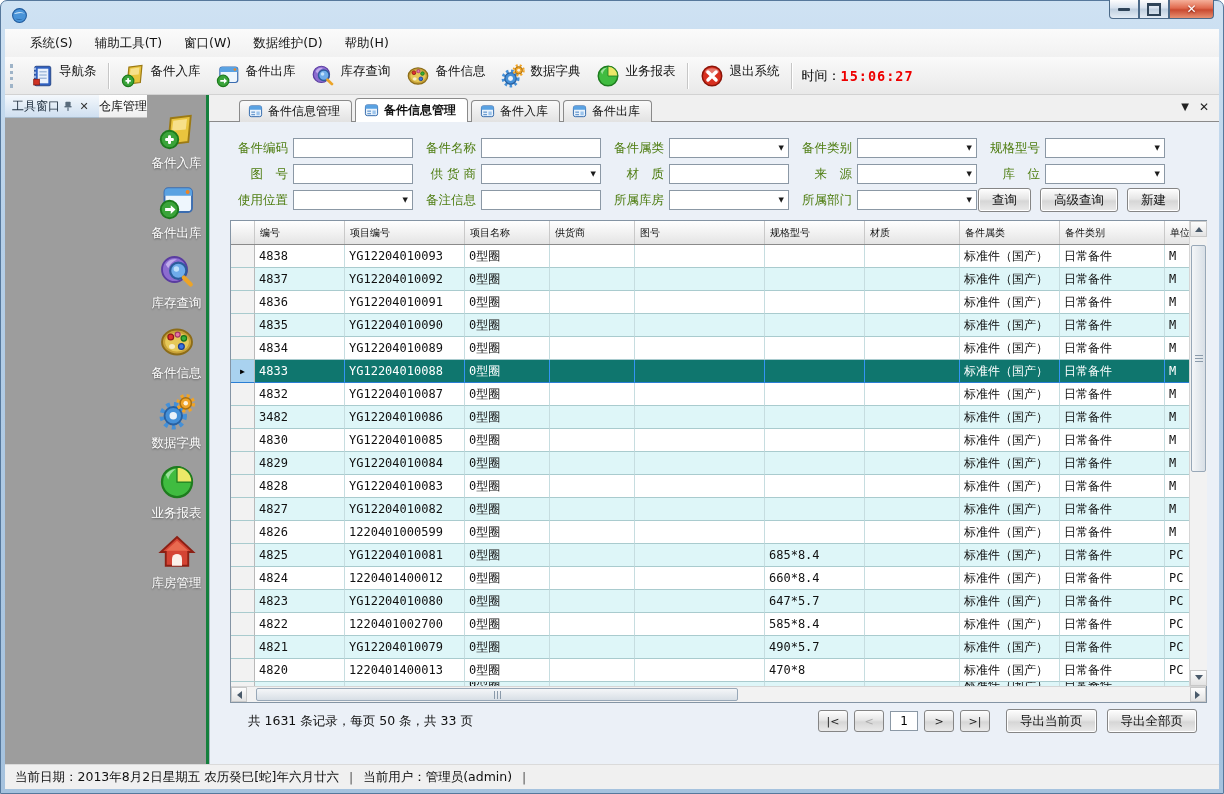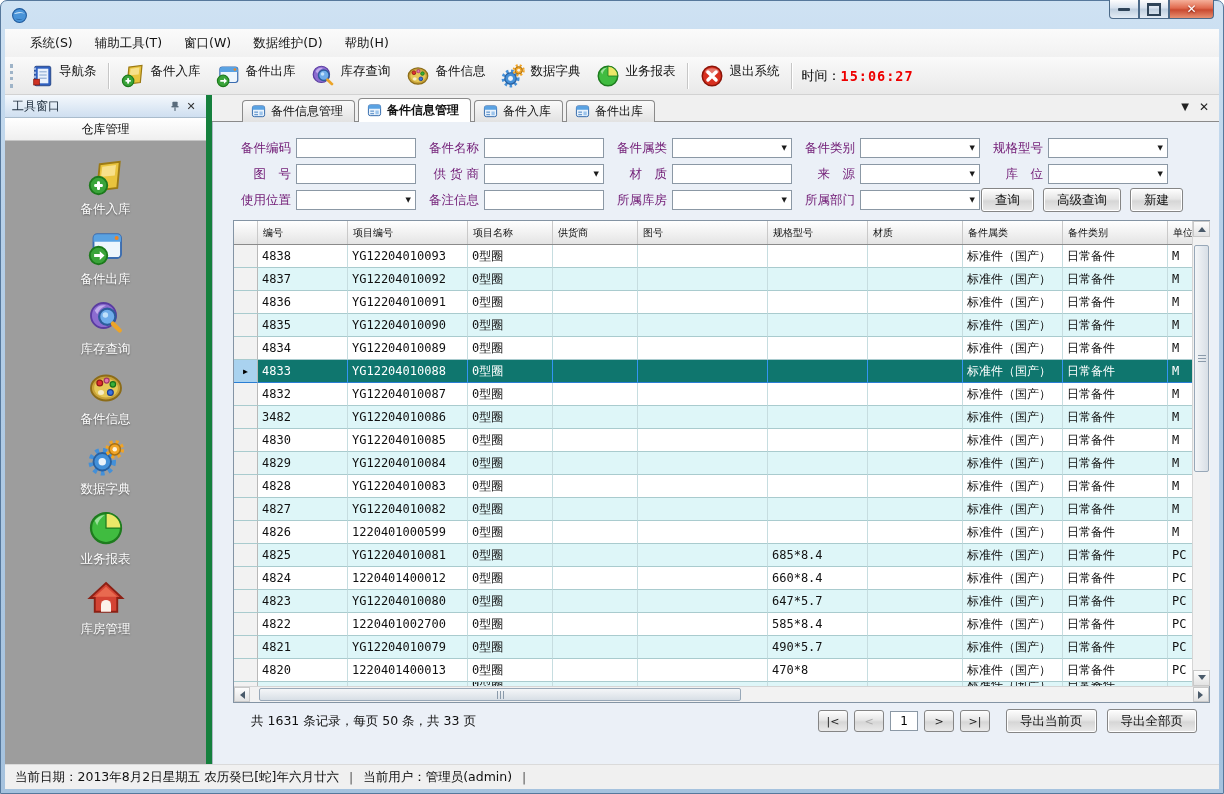--- a/index.html
+++ b/index.html
@@ -27,21 +27,21 @@
   .toolbar{height:37px;background:linear-gradient(#fafafa,#e9e9e9);border-bottom:1px solid #d2d2d2;display:flex;align-items:center;padding-left:3px;flex:none;}
   .grip{width:3px;height:24px;border-left:3px dotted #9fb4c8;margin:0 5px 0 2px;}
   .tb-item{display:flex;align-items:flex-start;gap:5px;padding:3px 7px;font-size:12.5px;color:#111;border-radius:3px;}
   .tb-sep{width:1px;height:26px;background:#c6c6c6;box-shadow:1px 0 0 #fff;margin:0 4px;}
   .tb-time-label{font-size:13px;margin-left:6px;}
   .tb-time{color:#ee0000;font-weight:bold;font-family:"DejaVu Sans Mono","Liberation Mono",monospace;font-size:13.5px;letter-spacing:1px;}
   .ic26{width:26px;height:26px;flex:none;}
   
   .bodyrow{flex:1;display:flex;min-height:0;}
   
-  .sidebar{width:201px;flex:none;display:flex;flex-direction:column;background:#9d9d9d;border-right:6px solid #15803d;}
+  .sidebar{width:201px;flex:none;display:flex;flex-direction:row;background:#9d9d9d;border-right:3px solid #15803d;}
   .sb-header{height:22px;flex:none;background:linear-gradient(#f4f8fc,#cfdff0);border-bottom:1px solid #aabccc;display:flex;align-items:center;padding:0 7px;font-size:12px;color:#1c2c3c;}
   .sb-header .sp{flex:1;}
   .sb-hbtn{width:16px;height:16px;display:flex;align-items:center;justify-content:center;color:#333;font-size:11px;}
   .sb-group{height:22px;flex:none;background:linear-gradient(#ffffff,#efefef);border-bottom:1px solid #c5c5c5;text-align:center;line-height:22px;font-size:12px;color:#101010;}
   .sb-body{flex:1;padding-top:12px;overflow:hidden;}
   .sb-item{height:70px;display:flex;flex-direction:column;align-items:center;justify-content:center;gap:3px;color:#fff;font-size:12.5px;text-shadow:0 1px 2px rgba(0,0,0,.45);cursor:default;}
   .ic40{width:40px;height:40px;flex:none;}
   
   .main{flex:1;display:flex;flex-direction:column;min-width:0;background:#f0f0f0;}
   .tabstrip{height:26px;flex:none;display:flex;align-items:flex-end;padding-left:30px;position:relative;border-bottom:1px solid #8a8a8a;background:#f0f0f0;}
@@ -51,21 +51,21 @@
   .tab-ic{width:15px;height:15px;flex:none;}
   .tabstrip-ctl{position:absolute;right:10px;top:5px;display:flex;gap:10px;color:#222;}
   .ts-btn{font-size:10px;line-height:14px;}
   .ts-btn.x{font-size:12px;}
   
   .content{flex:1;min-height:0;background:#ebf0f7;border-left:1px solid #aeb9c5;display:flex;flex-direction:column;overflow:hidden;}
   
   .search{padding:13px 10px 4px 16px;flex:none;}
   .search-row{display:flex;align-items:center;height:26px;}
   .fgroup{width:188px;flex:none;display:flex;align-items:center;}
-  .flabel{width:62px;flex:none;text-align:right;font-size:12.5px;color:#701a75;margin-right:5px;white-space:pre;}
+  .flabel{width:62px;flex:none;text-align:right;font-size:12.5px;color:#4d7c0f;margin-right:5px;white-space:pre;}
   .ctl{width:120px;height:20px;box-sizing:border-box;background:#fff;border:1px solid #8b98a5;position:relative;}
   .ctl .dd-arrow{position:absolute;right:4px;top:50%;transform:translateY(-52%);font-size:7px;color:#1a1a1a;}
   .search-buttons{display:flex;gap:9px;margin-left:0;justify-content:space-between;}
   .btn{height:22px;padding:0 13px;font-size:12.5px;color:#101010;display:flex;align-items:center;border:1px solid #858585;border-radius:3px;
     background:linear-gradient(#fefefe,#e6e6e6 45%,#d6d6d6 55%,#eaeaea);box-shadow:inset 0 0 0 1px #fff;}
   
   .grid-wrap{margin:3px 0 0 20px;width:977px;height:483px;flex:none;box-sizing:border-box;border:1px solid #8494a4;background:#fff;display:flex;flex-direction:column;}
   .grid-top{flex:1;display:flex;min-height:0;}
   .grid-cols{width:958px;flex:none;display:flex;flex-direction:column;overflow:hidden;}
   .grid-header{height:23px;flex:none;display:flex;background:linear-gradient(#ffffff,#e4e4e4);border-bottom:1px solid #8a8a8a;}

